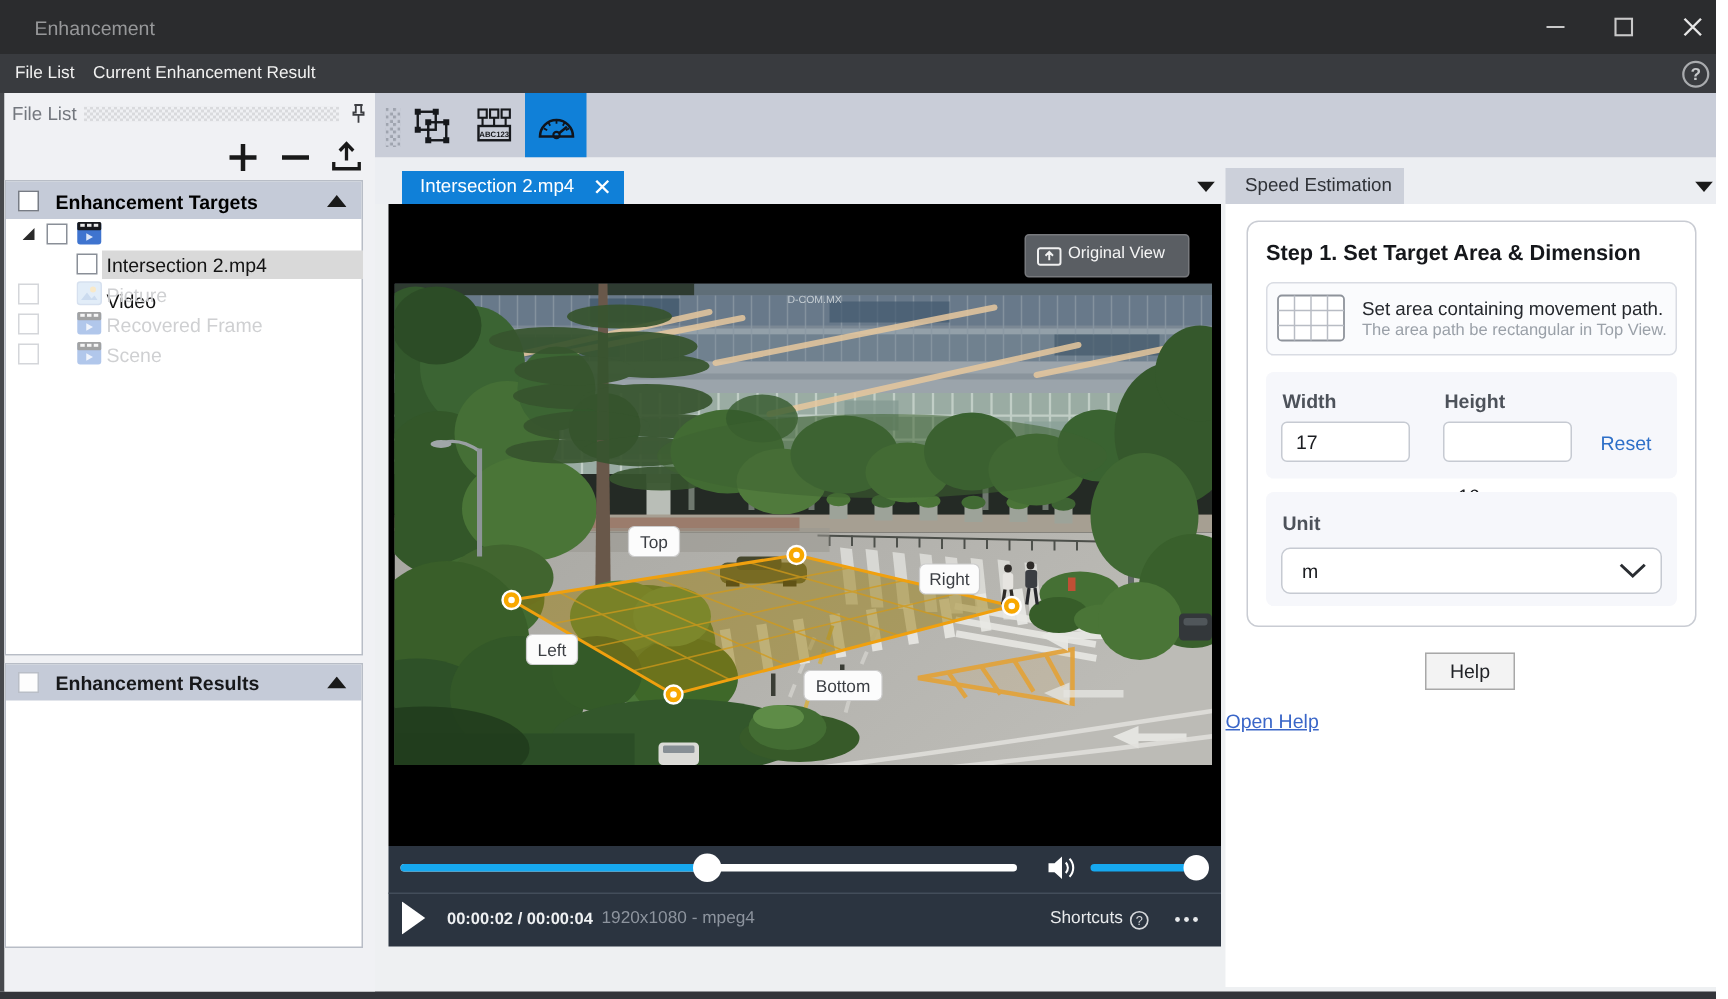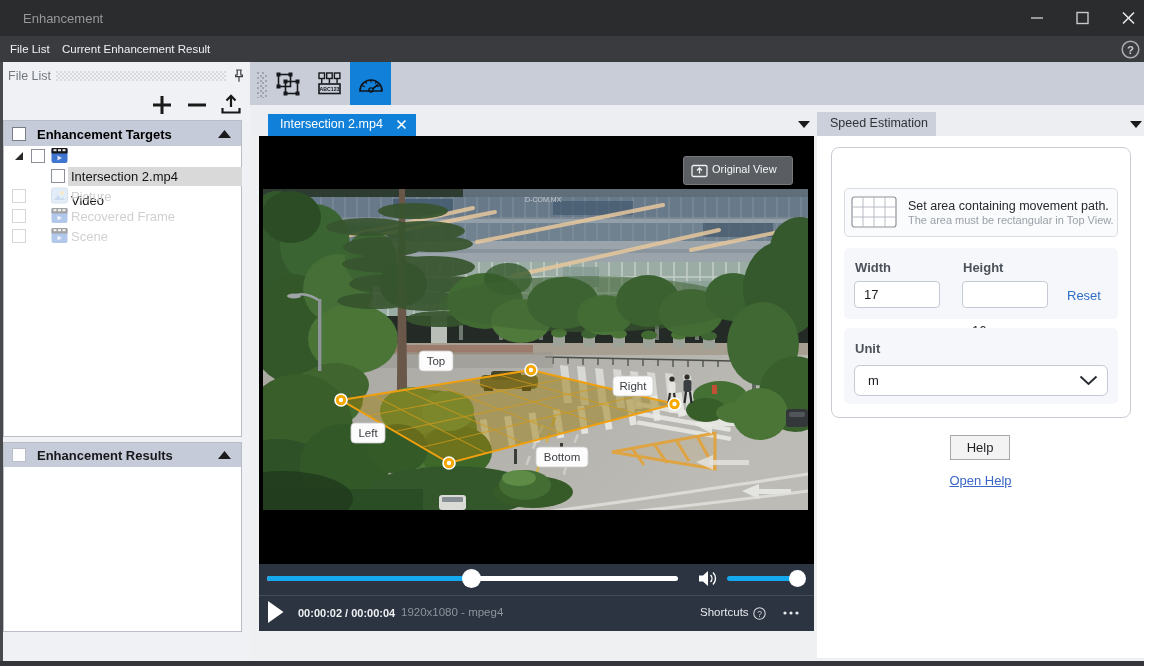--- a/index.html
+++ b/index.html
@@ -505,42 +505,43 @@
     </svg>
 
   <div class="abs" style="left:817px;top:112px;width:119px;height:24px;background:#ccd0da;"></div>
   <div class="abs" style="left:830px;top:116px;font-size:12.5px;color:#2f3237;">Speed Estimation</div>
   <svg class="abs" style="left:1130px;top:121px;" width="12" height="8" viewBox="0 0 12 8">
       <polygon points="0,0 12,0 6,7" fill="#1a1a1a"></polygon>
     </svg>
   <div class="abs" style="left:817px;top:136px;width:327px;height:522px;background:#ffffff;"></div>
 
   <div class="abs" style="left:831px;top:147px;width:300px;height:271px;background:#fff;border:1px solid #c9ccd3;border-radius:8px;"></div>
+  <div class="abs" style="left:844px;top:161px;font-size:14.5px;font-weight:bold;color:#15171b;">Step 1. Set Target Area &amp; Dimension</div>
 
   <div class="abs" style="left:844px;top:188px;width:274px;height:49px;background:#fafbfd;border:1px solid #d9dce3;border-radius:5px;"></div>
   <svg class="abs" style="left:851px;top:196px;" width="46" height="32" viewBox="0 0 46 32">
     <rect x="1" y="1" width="44" height="30" rx="2.5" fill="#ffffff" stroke="#8e939b" stroke-width="1.2"></rect>
     <path d="M1 11 h44 M1 21 h44 M12 1 v30 M23 1 v30 M34 1 v30" stroke="#b8bcc4" stroke-width="1"></path>
   </svg>
   <div class="abs" style="left:908px;top:199px;font-size:12.5px;color:#26292e;">Set area containing movement path.</div>
-  <div class="abs" style="left:908px;top:214px;font-size:11px;color:#9aa0a8;">The area must be rectangular in Top View.</div>
+  <div class="abs" style="left:908px;top:214px;font-size:11px;color:#9aa0a8;">The area path be rectangular in Top View.</div>
 
   <div class="abs" style="left:844px;top:248px;width:274px;height:71px;background:#f6f7fb;border-radius:5px;"></div>
   <div class="abs" style="left:855px;top:260px;font-size:13px;font-weight:bold;color:#4d525a;">Width</div>
   <div class="abs" style="left:963px;top:260px;font-size:13px;font-weight:bold;color:#4d525a;">Height</div>
   <div class="abs" style="left:854px;top:281px;width:86px;height:27px;background:#fff;border:1px solid #c6cad2;border-radius:4px;"></div>
   <div class="abs" style="left:864px;top:287px;font-size:13px;color:#1b1d21;">17</div>
   <div class="abs" style="left:962px;top:281px;width:86px;height:27px;background:#fff;border:1px solid #c6cad2;border-radius:4px;"></div>
   <div class="abs" style="left:972px;top:287px;font-size:13px;color:#1b1d21;margin-top:36px;">16</div>
   <div class="abs" style="left:1067px;top:288px;font-size:13px;color:#2d6fc8;">Reset</div>
 
   <div class="abs" style="left:844px;top:328px;width:274px;height:76px;background:#f6f7fb;border-radius:5px;"></div>
   <div class="abs" style="left:855px;top:341px;font-size:13px;font-weight:bold;color:#4d525a;">Unit</div>
   <div class="abs" style="left:854px;top:365px;width:254px;height:31px;background:#fff;border:1px solid #c6cad2;border-radius:6px;"></div>
   <div class="abs" style="left:868px;top:373px;font-size:13px;color:#1b1d21;">m</div>
   <svg class="abs" style="left:1079px;top:375px;" width="19" height="11" viewBox="0 0 19 11">
     <path d="M1.5 1.5 L9.5 9 L17.5 1.5" fill="none" stroke="#2a2d32" stroke-width="2"></path>
   </svg>
 
   <div class="abs" style="left:950px;top:435px;width:60px;height:25px;background:#f3f3f3;border:1px solid #a8a8a8;"></div>
   <div class="abs" style="left:950px;top:440px;width:60px;text-align:center;font-size:13px;color:#1f2125;">Help</div>
-  <div class="abs" style="left:817px;top:473px;width:327px;text-align:center;font-size:13px;color:#3a66c8;"><span style="text-decoration:underline;">Open Help</span></div>
+  <div class="abs" style="left:817px;top:473px;width:327px;font-size:13px;color:#3a66c8;"><span style="text-decoration:underline;">Open Help</span></div>
 </div>
 
 </body></html>

